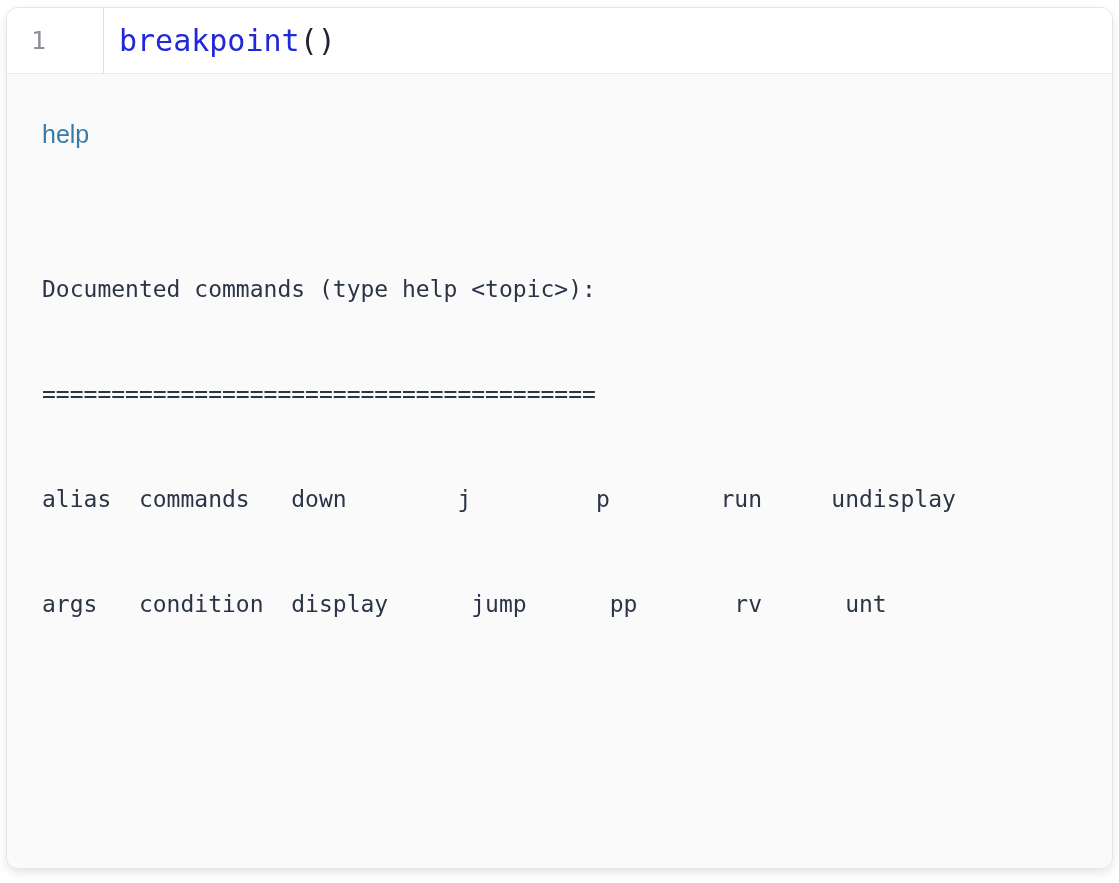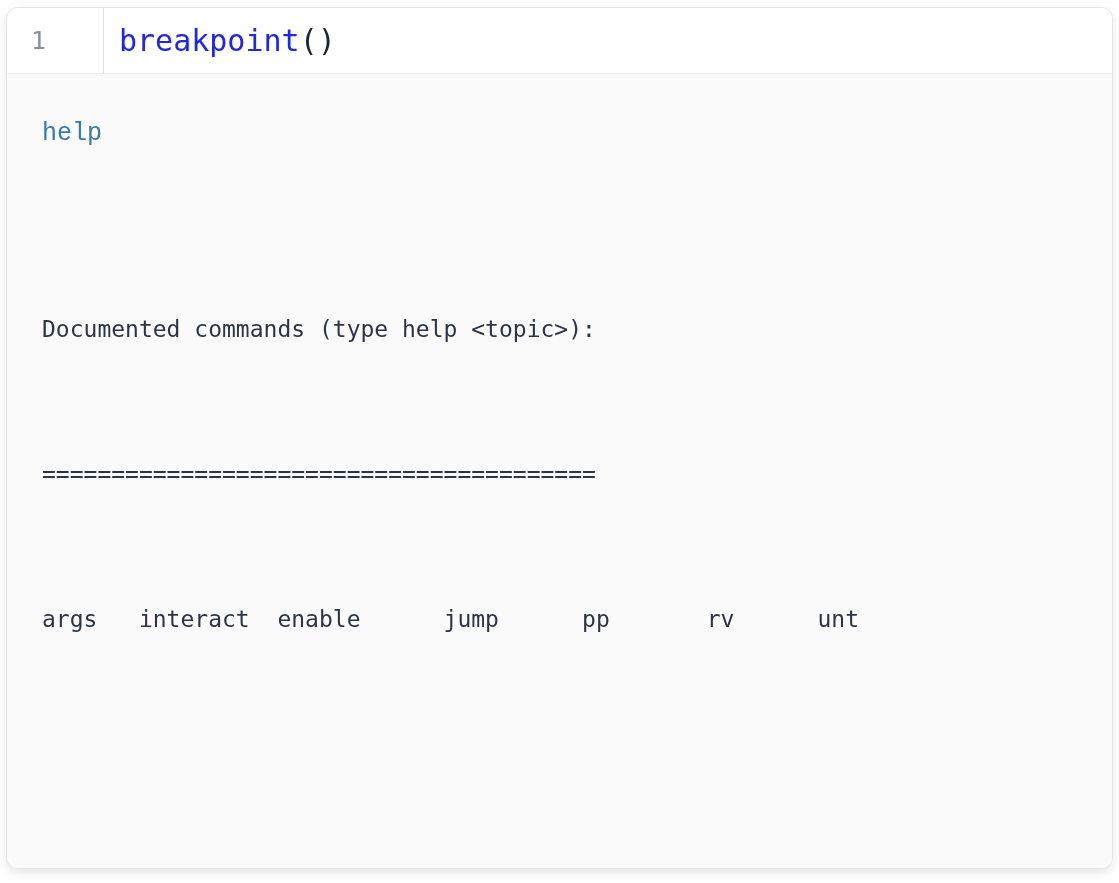--- a/index.html
+++ b/index.html
@@ -38,53 +38,54 @@
   }
   .code-fn { color: #2128d8; }
   .code-paren { color: #202430; }
 
   
   .output {
     padding: 44px 20px 22px 35px;
     background: #fafafa;
   }
   .stdin-echo {
-    font-family: Liberation Mono, monospace;
+    font-family: Liberation Sans, sans-serif;
     font-size: 25px; line-height: 32px;
     color: #377ba6;
   }
   .term {
     margin-top: 52px;
     font-family: "DejaVu Sans Mono", "Liberation Mono", monospace;
     font-size: 23px; line-height: 35px;
     color: #2b3547;
     white-space: pre;
   }
-  .term > div { white-space: pre; margin-top: 40px; }
+  .term > div { white-space: pre; }
 </style>
 </head>
 <body>
 
 <div class="widget">
 
   <div class="editor-row">
     <div class="gutter">
       <span>1</span>
     </div>
     <div class="code-line"><span class="code-fn">breakpoint</span><span class="code-paren">()</span></div>
   </div>
 
   <div class="output">
 
     <div class="stdin-echo">help</div>
 
     <div class="term">
       <div>Documented commands (type help &lt;topic&gt;):</div>
       <div>========================================</div>
-      <div>args   interact  enable      jump      pp       rv      unt</div>
+      <div>alias  commands   down        j         p        run     undisplay</div>
+      <div>args   condition  display      jump      pp       rv      unt</div>
       
       
       
       
       
       
       
       
       
       

